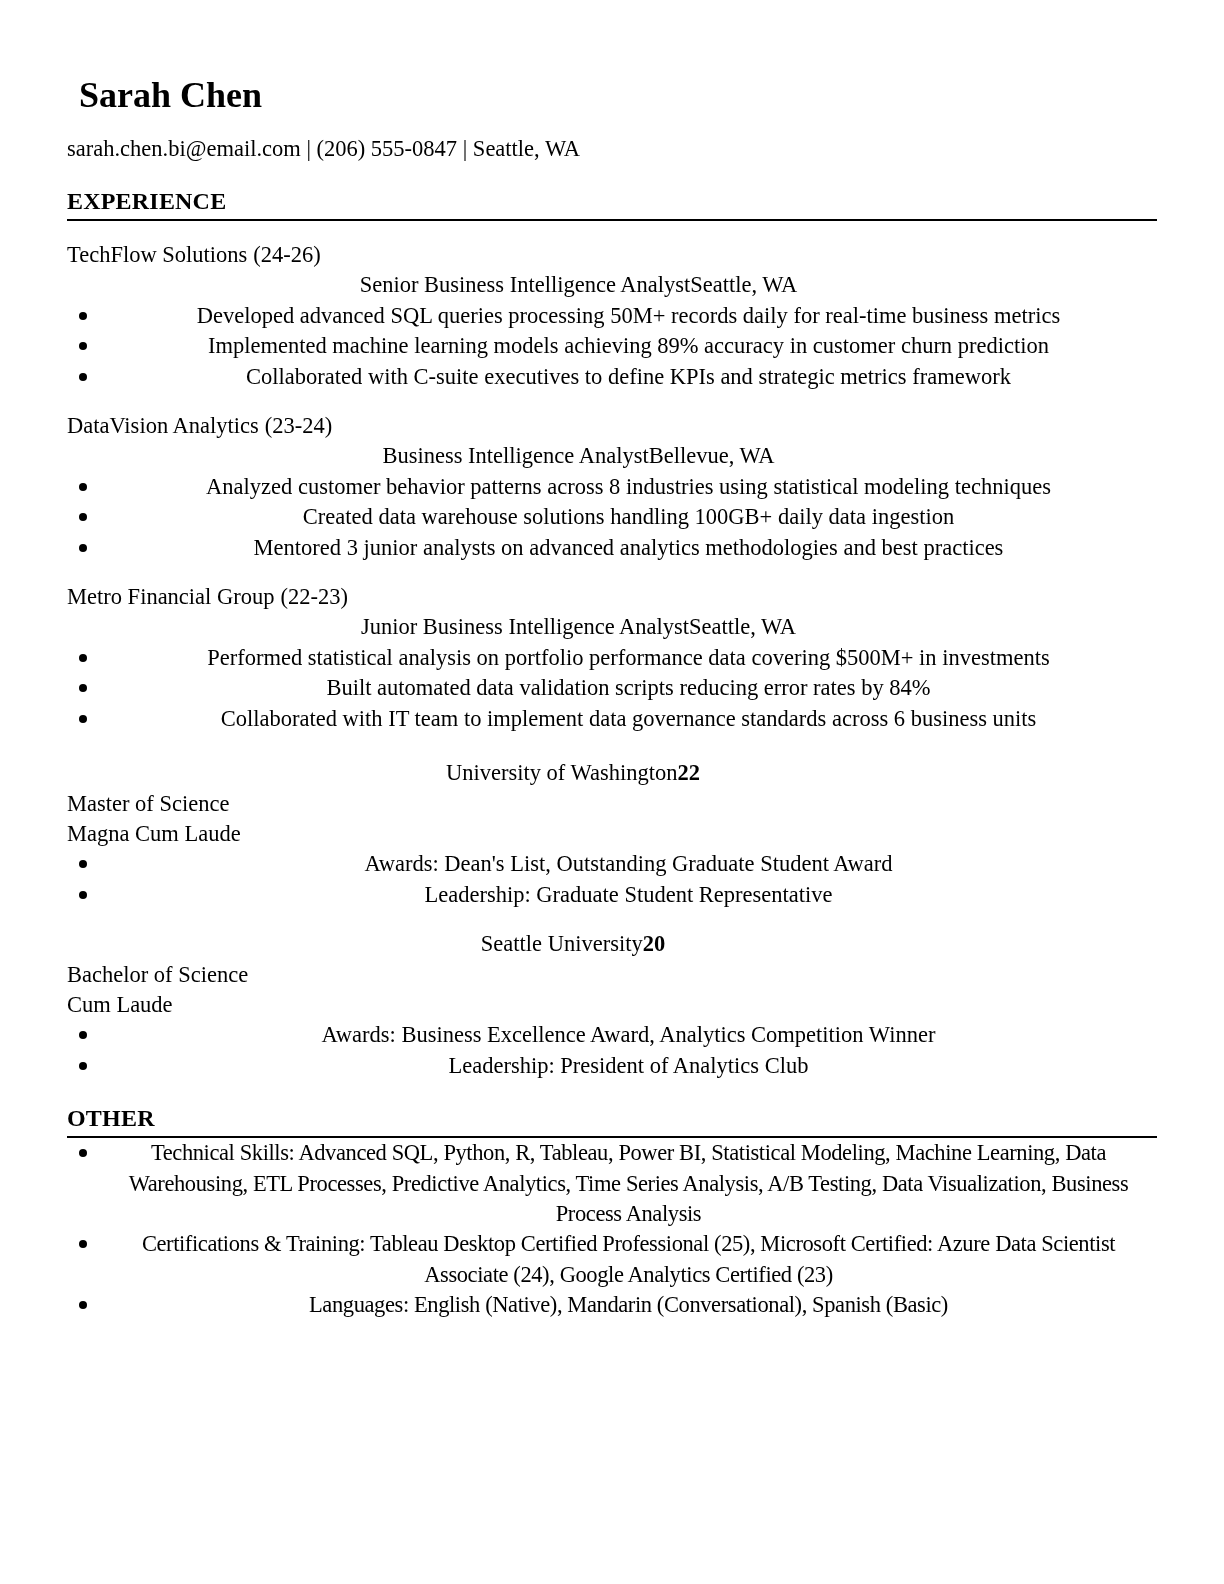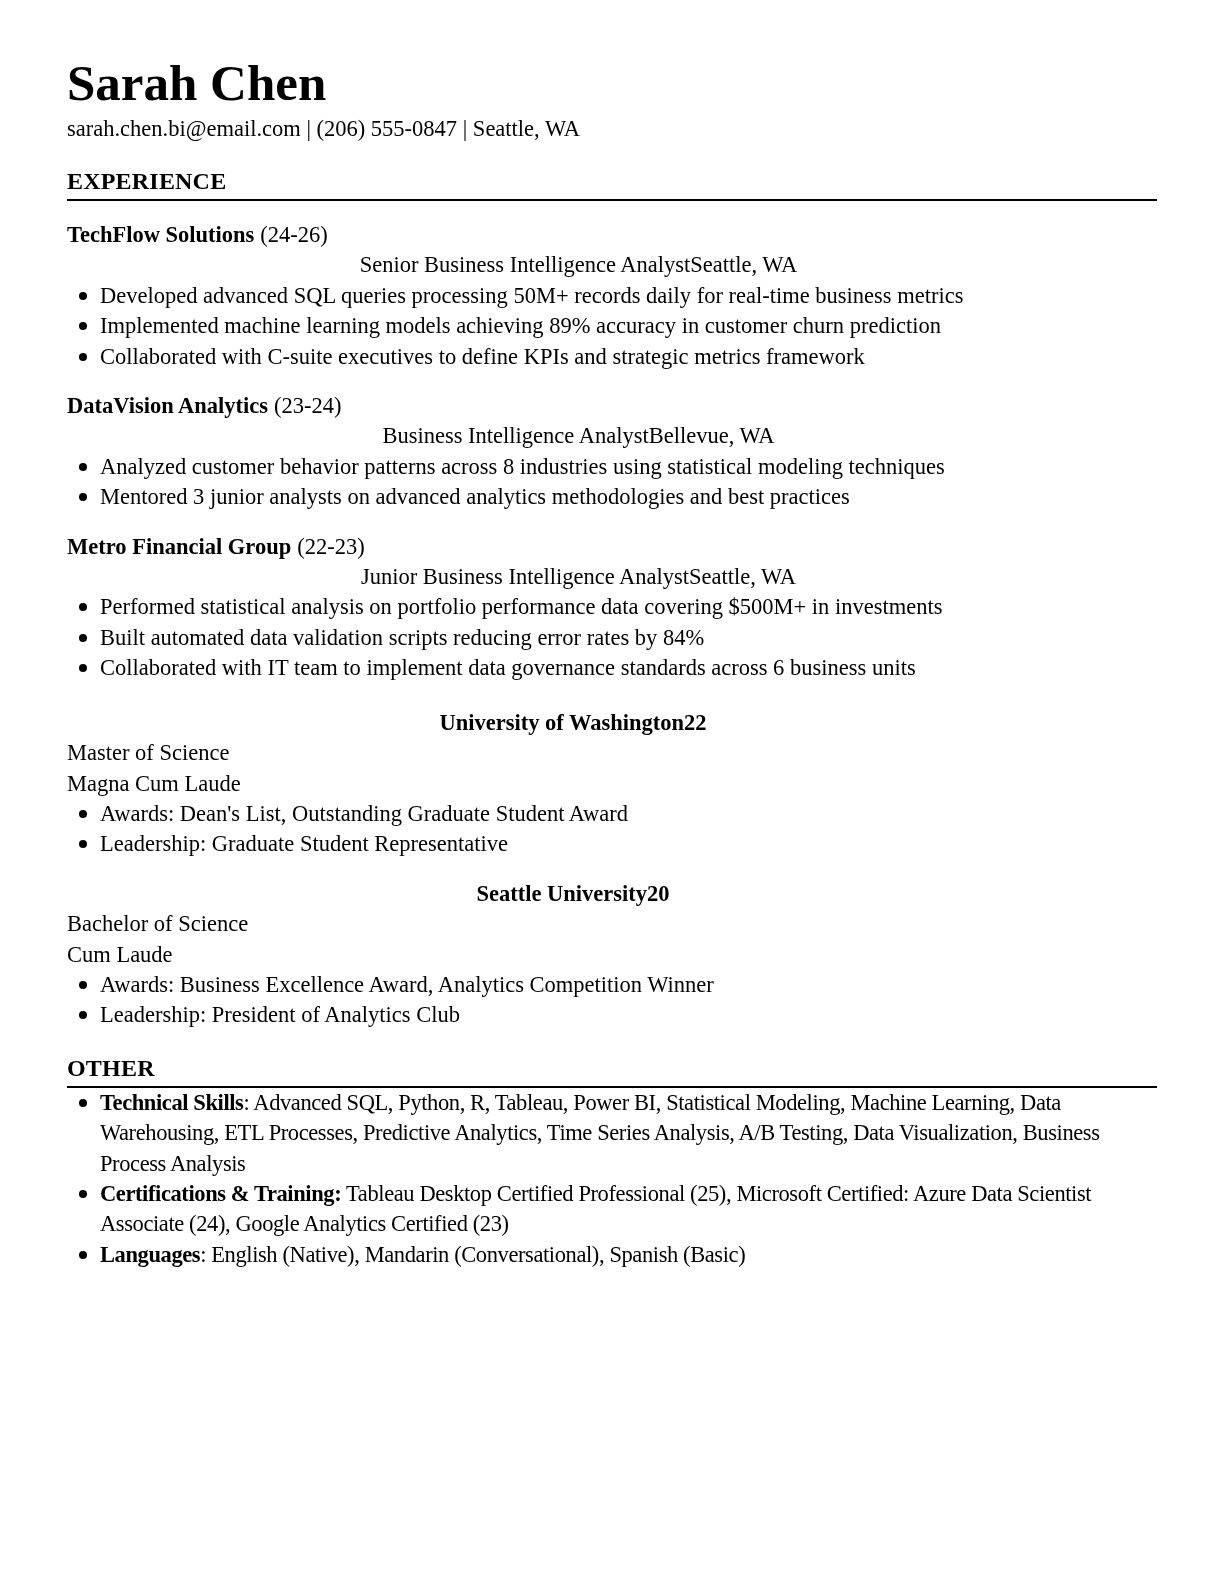--- a/index.html
+++ b/index.html
@@ -14,24 +14,24 @@
     box-sizing: border-box;
     padding: 56px 67px 0 67px;
     background: #ffffff;
     color: #000000;
     font-family: "Liberation Serif", "DejaVu Serif", serif;
     font-size: 22.5px;
     line-height: 30.4px;
     overflow: hidden;
   }
   .name {
-    font-size: 51px;
+    font-size: 36px;
     font-weight: bold;
     line-height: 54px;
-    margin: 0;
+    margin: 12px;
   }
   .contact {
     line-height: 30px;
     margin-top: 4px;
   }
   .section {
     margin-top: 24px;
   }
   .section-heading {
     font-size: 24px;
@@ -43,32 +43,33 @@
     letter-spacing: 0.2px;
   }
   .entry {
     margin-top: 19px;
   }
   .row {
     display: flex;
     justify-content: center;
     align-items: baseline;
   }
-  .b { font-weight: bold; }
+  .b { font-weight: normal; }
   .dates { margin-left: 6px; }
   .loc-col { padding-right: 67px; white-space: nowrap; }
   .year-col { padding-right: 78px; white-space: nowrap; font-weight: bold; }
   ul.bullets {
     margin: 0;
     padding: 0;
     list-style: none;
   }
   ul.bullets li {
     position: relative;
     padding-left: 33px;
+    text-align: center;
   }
   ul.bullets li::before {
     content: "";
     position: absolute;
     left: 12px;
     top: 11px;
     width: 8px;
     height: 8px;
     border-radius: 50%;
     background: #000000;
@@ -111,20 +112,21 @@
     <div class="entry">
       <div>
         <span class="b">DataVision Analytics</span><span class="dates">(23-24)</span>
       </div>
       <div class="row">
         <span>Business Intelligence Analyst</span>
         <span class="loc-col">Bellevue, WA</span>
       </div>
       <ul class="bullets">
         <li>Analyzed customer behavior patterns across 8 industries using statistical modeling techniques</li>
+        <li>Created data warehouse solutions handling 100GB+ daily data ingestion</li>
         <li>Mentored 3 junior analysts on advanced analytics methodologies and best practices</li>
       </ul>
     </div>
 
     <div class="entry">
       <div>
         <span class="b">Metro Financial Group</span><span class="dates">(22-23)</span>
       </div>
       <div class="row">
         <span>Junior Business Intelligence Analyst</span>

